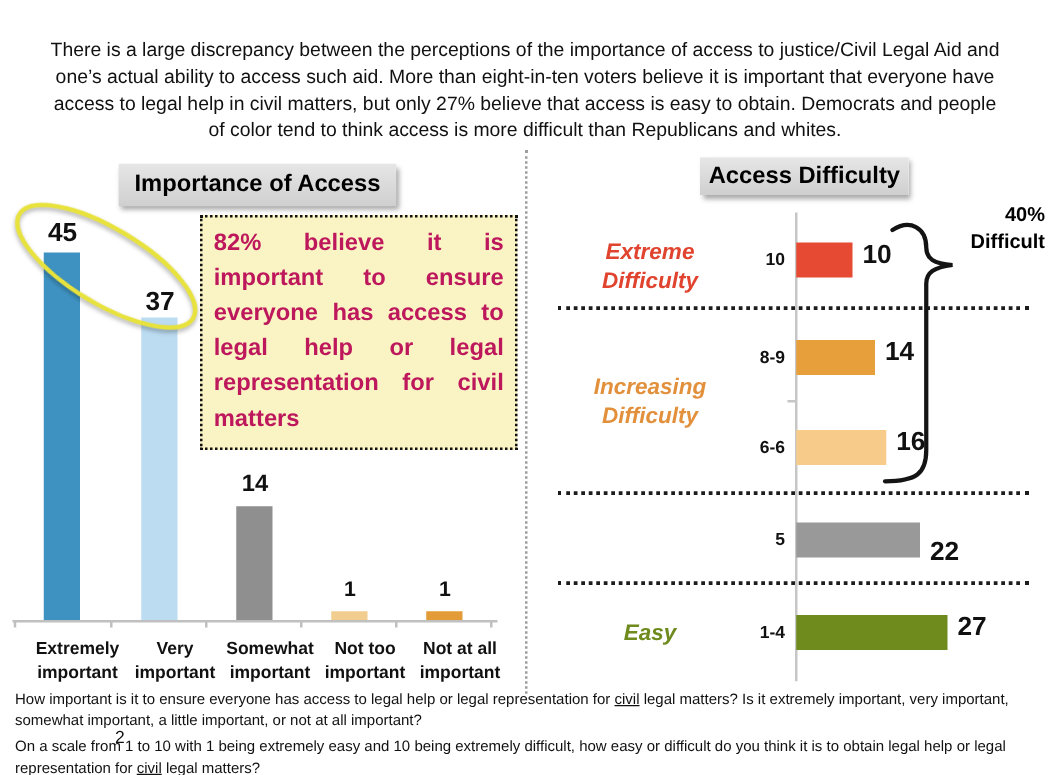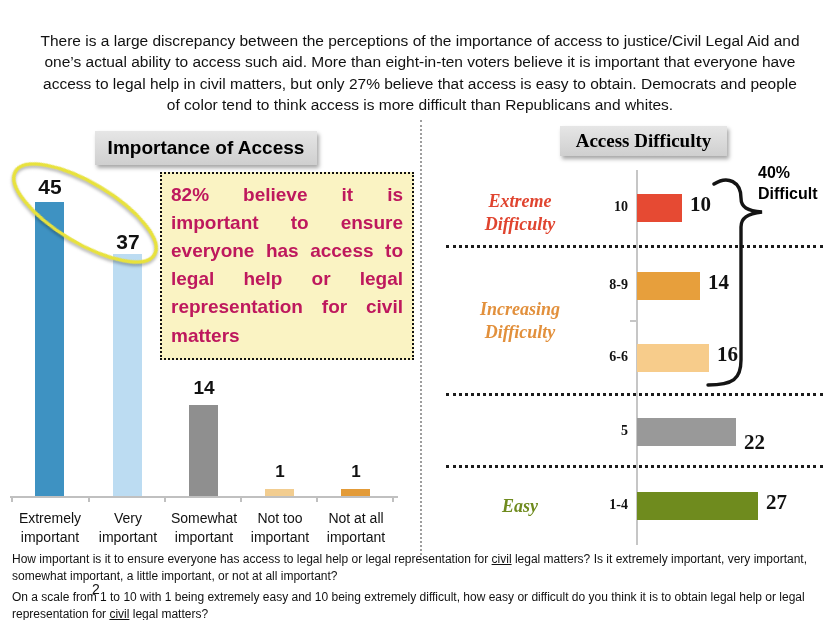--- a/index.html
+++ b/index.html
@@ -6,53 +6,53 @@
   #slide{position:relative;width:840px;height:620px;background:#fff;overflow:hidden;
          font-family:"Liberation Sans","DejaVu Sans",sans-serif;color:#1a1a1a;}
 
   
   .headline{position:absolute;left:40px;top:30px;width:760px;text-align:center;
             font-size:15.5px;line-height:1.38;color:#111;}
 
   
   .panel{position:absolute;}
   #left-panel{left:0;top:115px;width:425px;height:450px;}
-  #right-panel{left:430px;top:115px;width:410px;height:450px;font-family:Liberation Serif, serif;}
+  #right-panel{left:430px;top:115px;width:410px;height:450px;}
 
   .title-box{position:absolute;text-align:center;font-weight:bold;color:#000;
              background:linear-gradient(#e6e6e6,#cfcfcf);
              box-shadow:2px 3px 4px rgba(0,0,0,0.35);}
   #left-title{left:95px;top:16px;width:222px;height:34px;line-height:34px;font-size:19px;text-align:center;}
   #right-title{left:130px;top:11px;width:167px;height:30px;line-height:30px;font-size:19px;}
 
   
   .callout{position:absolute;left:160px;top:57px;width:232px;background:#faf3c3;
            border:2px dotted #111;padding:7px 9px 8px 9px;font-weight:bold;font-size:19px;
            line-height:1.48;text-align:justify;color:#be185d;}
 
   
   #left-plot{position:absolute;left:0;top:0;width:425px;height:381px;}
   .vbar{position:absolute;bottom:0;width:29px;}
   .baseline{position:absolute;left:10px;top:381px;width:388px;border-top:2px solid #c0c0c0;}
   .tick{position:absolute;top:381px;width:2px;height:6px;background:#c0c0c0;}
   .vval{position:absolute;width:60px;text-align:center;font-weight:bold;color:#111;}
-  .xlab{position:absolute;top:394px;width:78px;text-align:center;font-weight:normal;
-        font-size:14px;line-height:1.35;color:#111;}
+  .xlab{position:absolute;top:394px;width:78px;text-align:center;font-weight:bold;
+        font-size:14px;line-height:1.35;color:#111;margin-left:12px;}
 
   
   .vaxis{position:absolute;left:206px;top:55px;height:375px;border-left:2px solid #c6c6c6;}
   .minitick{position:absolute;left:200px;top:205px;width:7px;height:2px;background:#c6c6c6;}
   .dotline{position:absolute;left:16px;width:377px;height:0;border-top:3px dotted #1c1c1c;}
   .hbar{position:absolute;left:207px;height:28px;}
   .hval{position:absolute;font-weight:bold;font-size:21px;color:#111;}
   .rtick{position:absolute;left:154px;width:44px;text-align:right;font-weight:bold;
          font-size:14px;color:#111;}
   .glab{position:absolute;left:25px;width:130px;text-align:center;font-style:italic;
         font-weight:bold;font-size:18px;line-height:1.3;}
-  .brace-label{position:absolute;left:758px;top:163px;width:78px;text-align:left;
+  .brace-label{position:absolute;left:758px;top:163px;width:78px;text-align:right;
                font-weight:bold;font-size:16px;line-height:1.3;color:#000;z-index:6;}
 
   
   .vdivider{position:absolute;left:420px;top:120px;height:435px;border-left:2px dotted #9e9e9e;}
 
   
   #overlay{position:absolute;left:0;top:0;width:840px;height:620px;pointer-events:none;z-index:5;}
 
   
   .footnotes{position:absolute;left:12px;top:551px;width:818px;font-size:12px;

